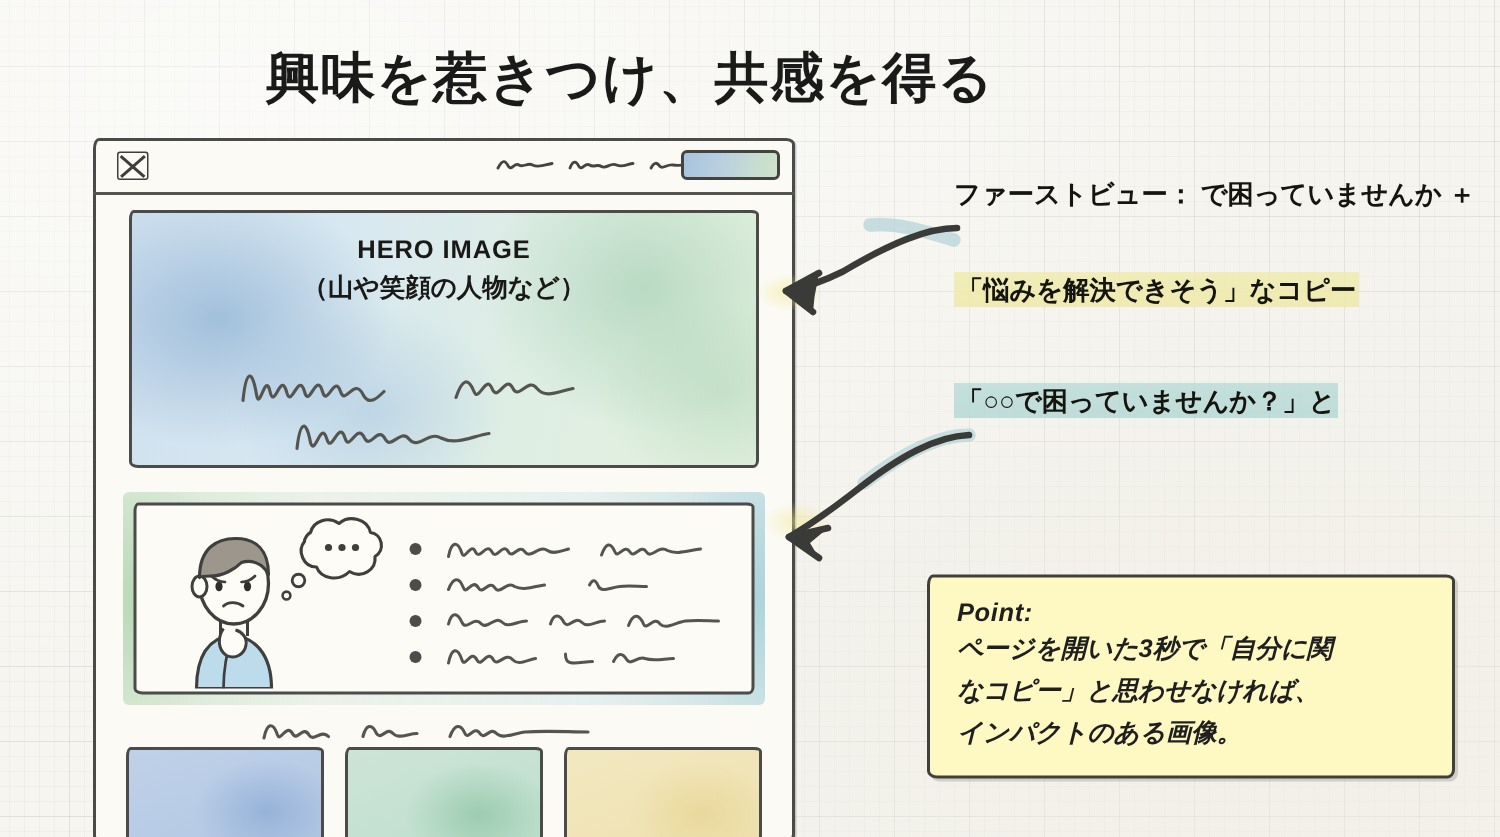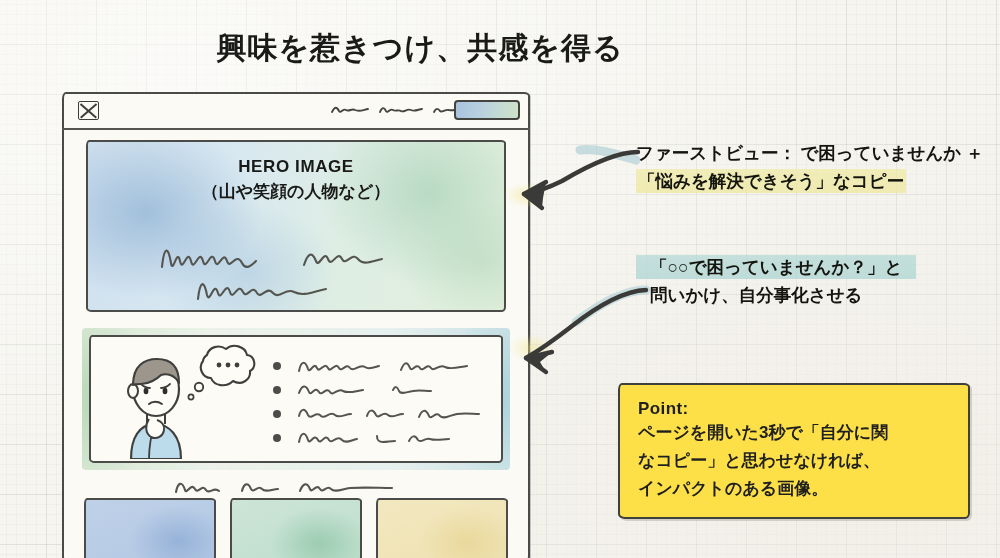--- a/index.html
+++ b/index.html
@@ -33,21 +33,21 @@
     background:
       radial-gradient(ellipse at 18% 12%, rgba(255,255,255,0.55), transparent 60%),
       radial-gradient(ellipse at 85% 85%, rgba(238,235,226,0.6), transparent 65%);
     pointer-events:none;
   }
 
   
   #page-title{
     position:absolute; left:0; top:28px; width:840px;
     text-align:center;
-    font-size:30px; font-weight:bold;
+    font-size:36px; font-weight:bold;
     letter-spacing:1px;
     color:#1a1a18;
   }
 
   
   #browser{
     position:absolute; left:62px; top:92px;
     width:468px; height:470px;
   }
   .sketch-frame{
@@ -170,37 +170,39 @@
   .annotation{ position:absolute; font-weight:bold; color:#15150f; }
   .ann-line{
     font-size:17.5px; line-height:28px; white-space:nowrap;
     display:inline-block;
   }
   #annotation-1{ left:636px; top:115px; }
   #annotation-2{ left:636px; top:253px; }
   .hl-yellow{
     background:linear-gradient(transparent 8%, rgba(240,235,170,0.78) 8%, rgba(238,232,160,0.78) 92%, transparent 92%);
     padding:0 2px;
+    margin-top:36px;
   }
   .hl-teal{
     background:linear-gradient(transparent 8%, rgba(178,216,214,0.72) 8%, rgba(170,212,210,0.72) 92%, transparent 92%);
-    padding:0 14px;
-  }
-  .ann-indent-1{ padding-left:0px;margin-top:24px; }
+    padding:0 2px;
+  }
+  .ann-indent-1{ padding-left:0px; }
   .ann-indent-2{ padding-left:14px; }
 
   
   #point-box{
     position:absolute; left:618px; top:383px;
     width:352px; height:136px;
     border:2.6px solid #3f3f3c;
     border-radius:4px 6px 5px 7px / 7px 4px 6px 5px;
-    background:#fde047;
+    background:#fef9c3;
     box-shadow:2px 2px 0 rgba(90,88,80,0.22);
     padding:14px 16px 0 18px;
+    font-style:italic;
   }
   #point-label{ font-size:17px; font-weight:bold; letter-spacing:0.4px; }
   .point-line{ font-size:17px; font-weight:bold; line-height:28px; white-space:nowrap; }
 
   
   .arrow-svg{ position:absolute; pointer-events:none; }
   #arrow-1{ left:498px; top:136px; }
   #arrow-2{ left:496px; top:264px; }
   .arrow-glow{ position:absolute; border-radius:50%; pointer-events:none; }
   #glow-1{
@@ -367,21 +369,20 @@
 </svg>
 
 <div class="annotation" id="annotation-1">
   <div class="ann-line ann-indent-1">ファーストビュー：</div>
   <div class="ann-line ann-indent-1">で困っていませんか ＋</div>
   <div><span class="ann-line hl-yellow">「悩みを解決できそう」なコピー</span></div>
 </div>
 
 <div class="annotation" id="annotation-2">
   <div><span class="ann-line hl-teal">「○○で困っていませんか？」と</span></div>
-  <div class="ann-line ann-indent-2">問いかけ、自分事化させる</div>
 </div>
 
 <div id="point-box">
   <div id="point-label">Point:</div>
   <div class="point-line">ページを開いた3秒で「自分に関</div>
   <div class="point-line">なコピー」と思わせなければ、</div>
   <div class="point-line">インパクトのある画像。</div>
 </div>
 
 </body></html>

